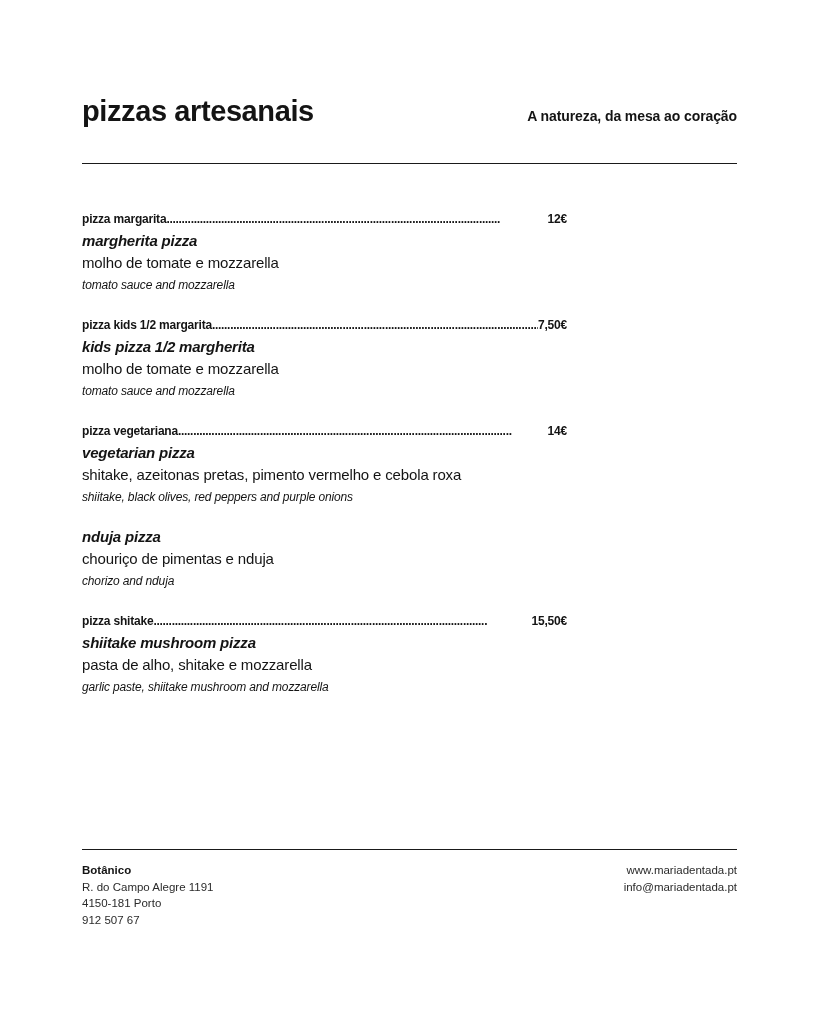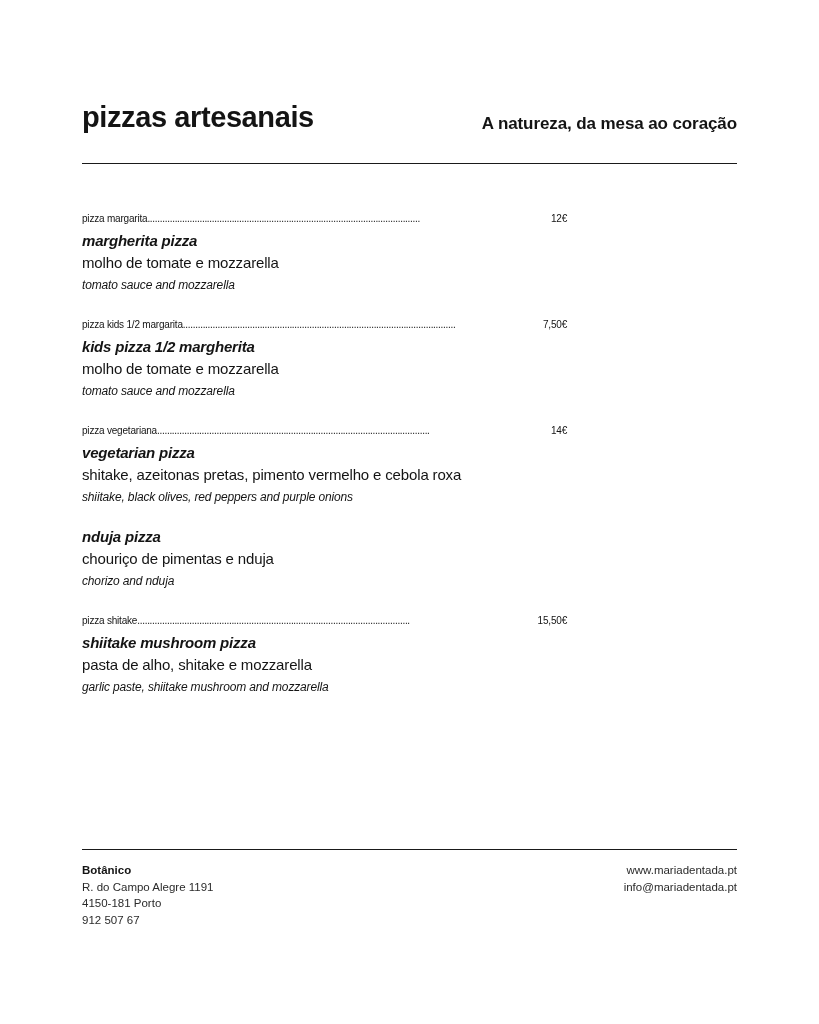--- a/index.html
+++ b/index.html
@@ -15,21 +15,21 @@
     font-family: "Liberation Sans", sans-serif;
     color: #141414;
     overflow: hidden;
     box-sizing: border-box;
   }
 
   
   .header {
     position: absolute;
     left: 82px;
-    top: 102px;
+    top: 96px;
     width: 655px;
   }
   .header-row {
     display: flex;
     align-items: flex-start;
     justify-content: space-between;
   }
   .title {
     font-size: 29px;
     font-weight: bold;
@@ -39,21 +39,21 @@
   }
   .subtitle {
     font-size: 17px;
     font-style: italic;
     font-weight: normal;
     line-height: 1.15;
     margin: 4px 0 0 0;
     letter-spacing: -0.1px;
   }
   .tagline {
-    font-size: 17px;
+    font-size: 14px;
     font-weight: bold;
     letter-spacing: -0.1px;
     white-space: nowrap;
     padding-top: 12px;
   }
   .rule {
     position: absolute;
     left: 82px;
     width: 655px;
     height: 0;
@@ -69,22 +69,22 @@
     top: 208px;
     width: 655px;
   }
   .menu-item { margin-bottom: 18px; }
   .menu-item:last-child { margin-bottom: 8px; }
 
   .item-line {
     display: flex;
     align-items: baseline;
     width: 485px;
-    font-size: 10px;
-    font-weight: normal;
+    font-size: 12px;
+    font-weight: bold;
     line-height: 22px;
     letter-spacing: -0.2px;
   }
   .item-name { white-space: nowrap; }
   .leader {
     flex: 1 1 auto;
     overflow: hidden;
     white-space: nowrap;
     margin: 0 0px;
     letter-spacing: -0.3px;

